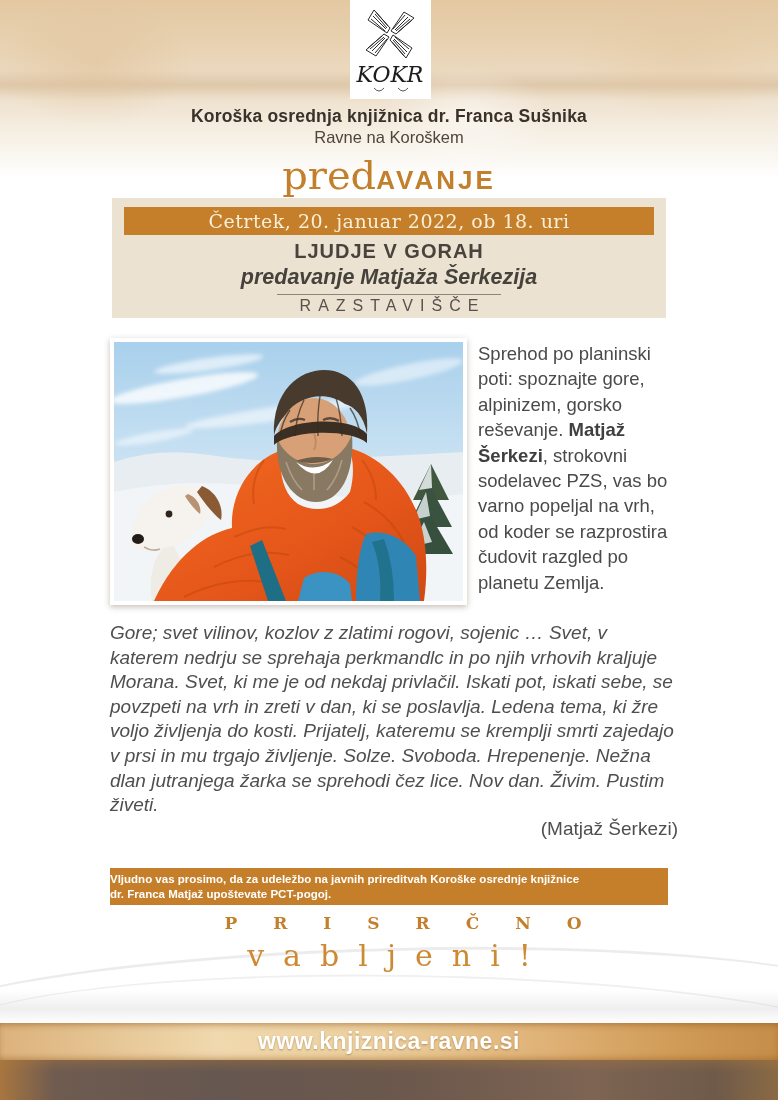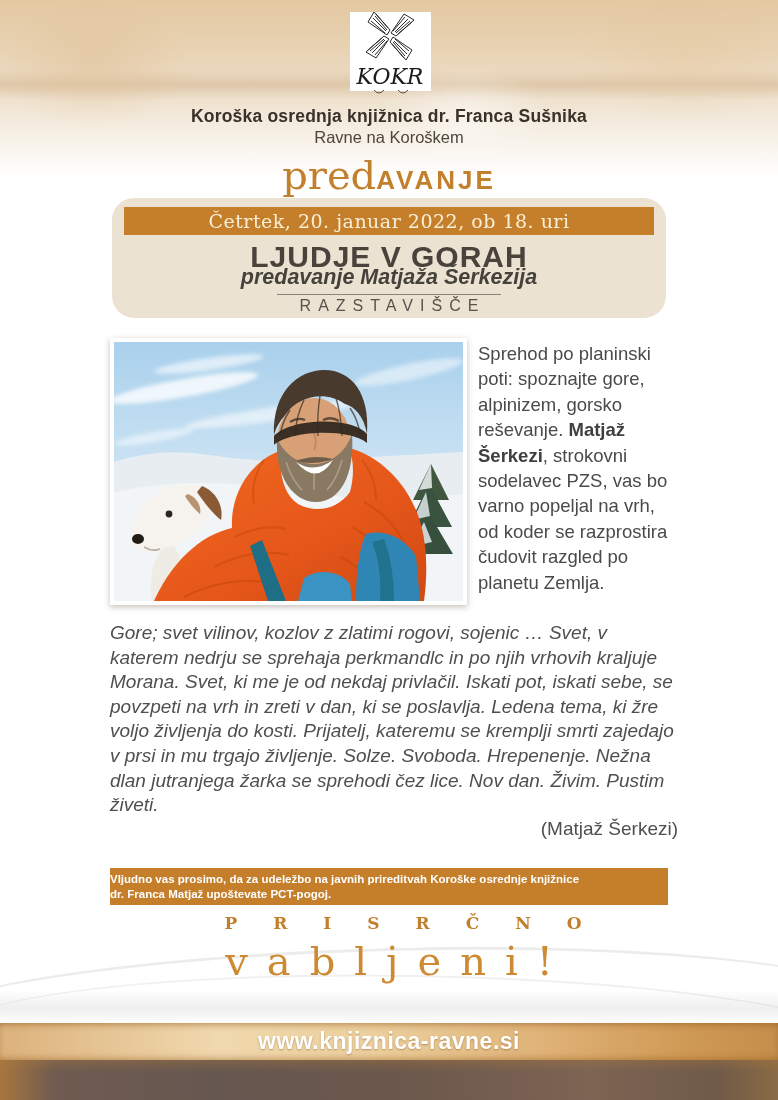--- a/index.html
+++ b/index.html
@@ -19,51 +19,51 @@
   }
   .bg-top::after{
     content:"";position:absolute;left:0;top:0;width:778px;height:210px;
     background:
       radial-gradient(140px 90px at 12% 30%,rgba(222,188,145,.45),rgba(222,188,145,0) 70%),
       radial-gradient(160px 100px at 88% 25%,rgba(228,198,158,.4),rgba(228,198,158,0) 70%),
       radial-gradient(120px 70px at 60% 55%,rgba(255,255,255,.5),rgba(255,255,255,0) 70%);
   }
   
   .logo-box{
-    position:absolute;left:350px;top:0;width:81px;height:79px;background:#ffffff;
-    display:flex;align-items:center;justify-content:center;margin-top:12px;
+    position:absolute;left:350px;top:0;width:81px;height:99px;background:#ffffff;
+    display:flex;align-items:center;justify-content:center;
   }
   
   .lib-name{
     position:absolute;left:0;top:106px;width:778px;text-align:center;
     font-size:17.5px;font-weight:bold;color:#3a3129;letter-spacing:.2px;
   }
   .lib-city{
     position:absolute;left:0;top:128px;width:778px;text-align:center;
     font-size:16.5px;color:#4e453b;
   }
   
   .pred-line{
     position:absolute;left:0;top:152px;width:778px;text-align:center;line-height:46px;
     color:#c3802c;
   }
   .pred-a{font-family:"DejaVu Serif",serif;font-size:40px;text-align:right;}
   .pred-b{font-family:"Liberation Sans",sans-serif;font-size:26px;font-weight:bold;letter-spacing:3px;}
   
   .event-panel{
-    position:absolute;left:112px;top:198px;width:554px;height:120px;background:#ebe2d2;border-radius:22px;
+    position:absolute;left:112px;top:198px;width:554px;height:120px;background:#ebe2d2;
   }
   .date-bar{
     position:absolute;left:12px;top:9px;right:12px;height:28px;background:#c57f2b;
     color:#f8efd8;font-family:"DejaVu Serif",serif;font-size:19px;line-height:28px;
     text-align:center;letter-spacing:.5px;
   }
   .event-title{
     position:absolute;left:0;top:42px;width:100%;text-align:center;
-    font-size:30px;font-weight:bold;color:#4a433c;letter-spacing:1px;
+    font-size:20px;font-weight:bold;color:#4a433c;letter-spacing:1px;
   }
   .event-subtitle{
     position:absolute;left:0;top:67px;width:100%;text-align:center;
     font-size:21.5px;font-weight:bold;font-style:italic;color:#45413b;
   }
   .event-divider{
     position:absolute;left:165px;top:96px;width:224px;height:1px;background:#8d847c;
   }
   .event-location{
     position:absolute;left:0;top:99px;width:100%;text-align:center;
@@ -112,21 +112,21 @@
     background:linear-gradient(180deg,rgba(225,225,225,0) 0%,rgba(219,219,221,.45) 55%,rgba(235,235,236,0) 100%);
   }
   
   .closing-pri{
     position:absolute;left:14px;top:913px;width:778px;text-align:center;
     font-family:"DejaVu Serif",serif;font-weight:bold;font-size:17px;color:#c3802c;
     letter-spacing:36px;padding-left:36px;box-sizing:border-box;
   }
   .closing-vab{
     position:absolute;left:0;top:938px;width:778px;text-align:center;
-    font-family:"DejaVu Serif",serif;font-size:40px;color:#cd8a33;
+    font-family:"DejaVu Serif",serif;font-size:30px;color:#cd8a33;
     letter-spacing:19px;padding-left:19px;box-sizing:border-box;
   }
   
   .site-bar{
     position:absolute;left:0;top:1023px;width:778px;height:37px;
     background:linear-gradient(90deg,#dcb27c 0%,#f0d9ae 28%,#ecd09e 48%,#dfb277 70%,#cf9a55 88%,#c58e4b 100%);
     box-shadow:inset 0 5px 7px -4px rgba(145,85,25,.65), inset 0 -5px 7px -4px rgba(145,85,25,.55);
     display:flex;align-items:center;justify-content:center;
   }
   .site-text{

